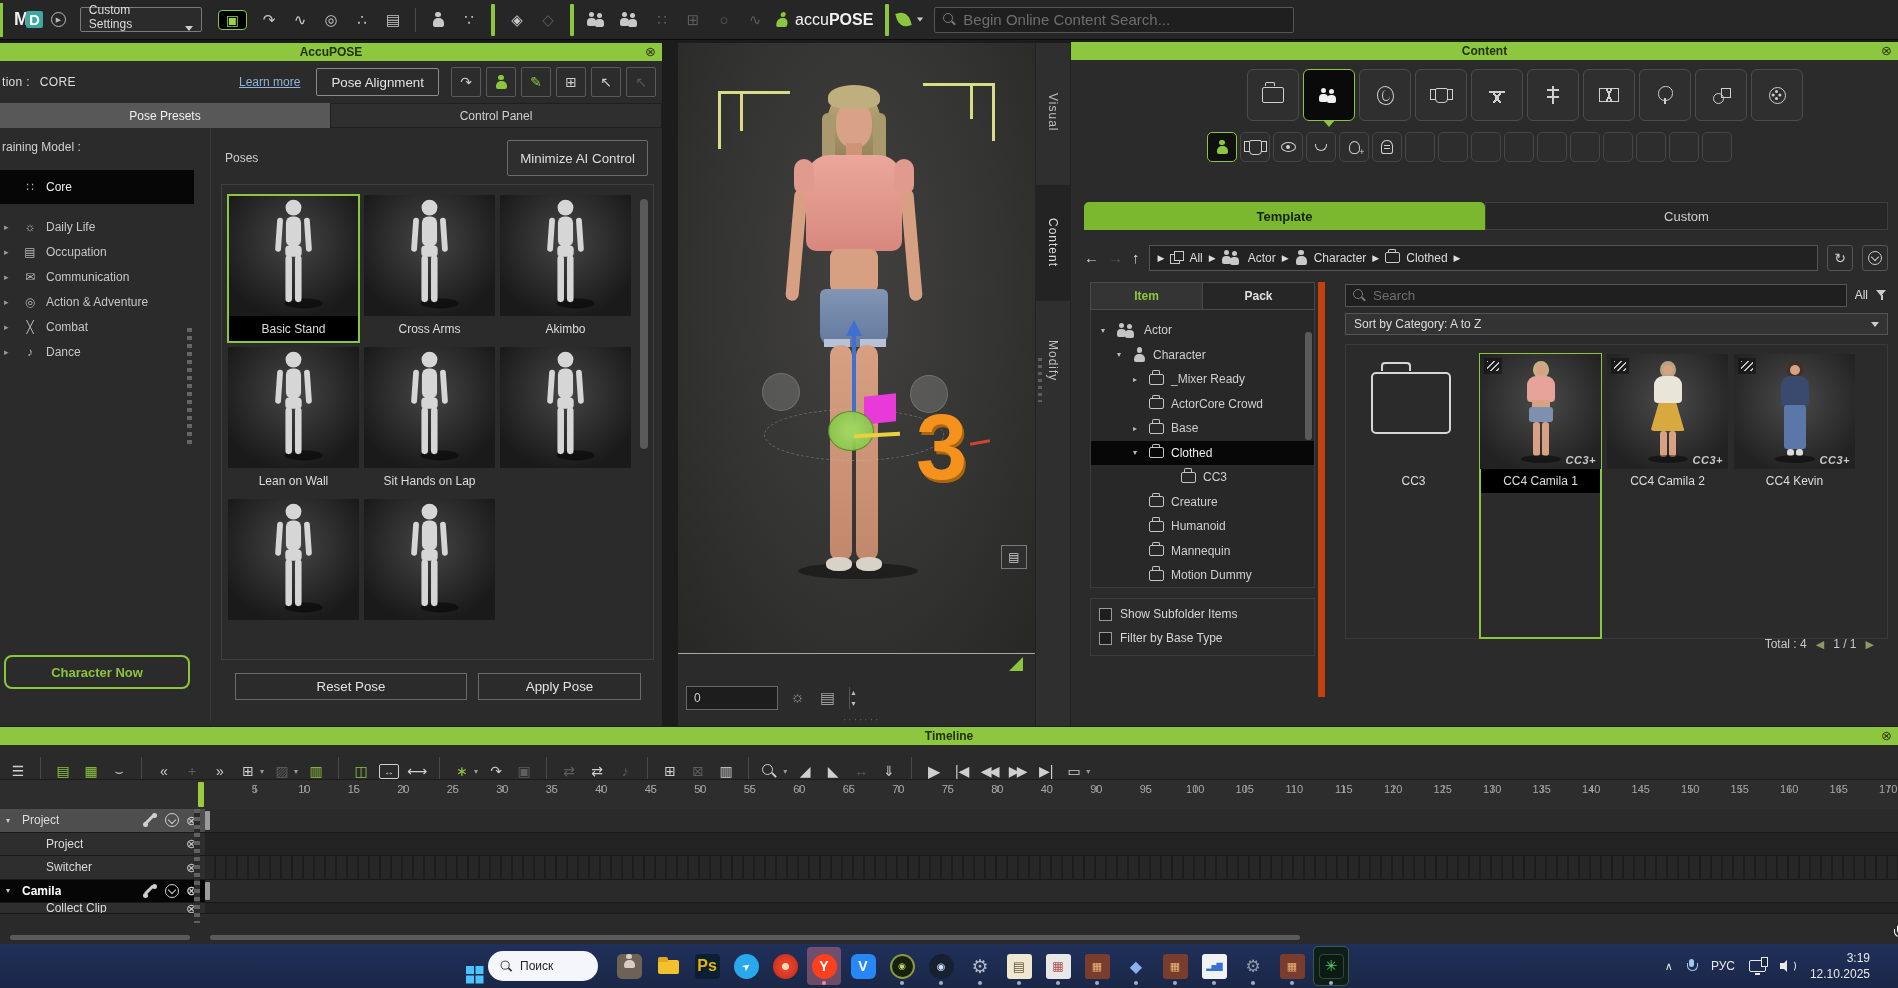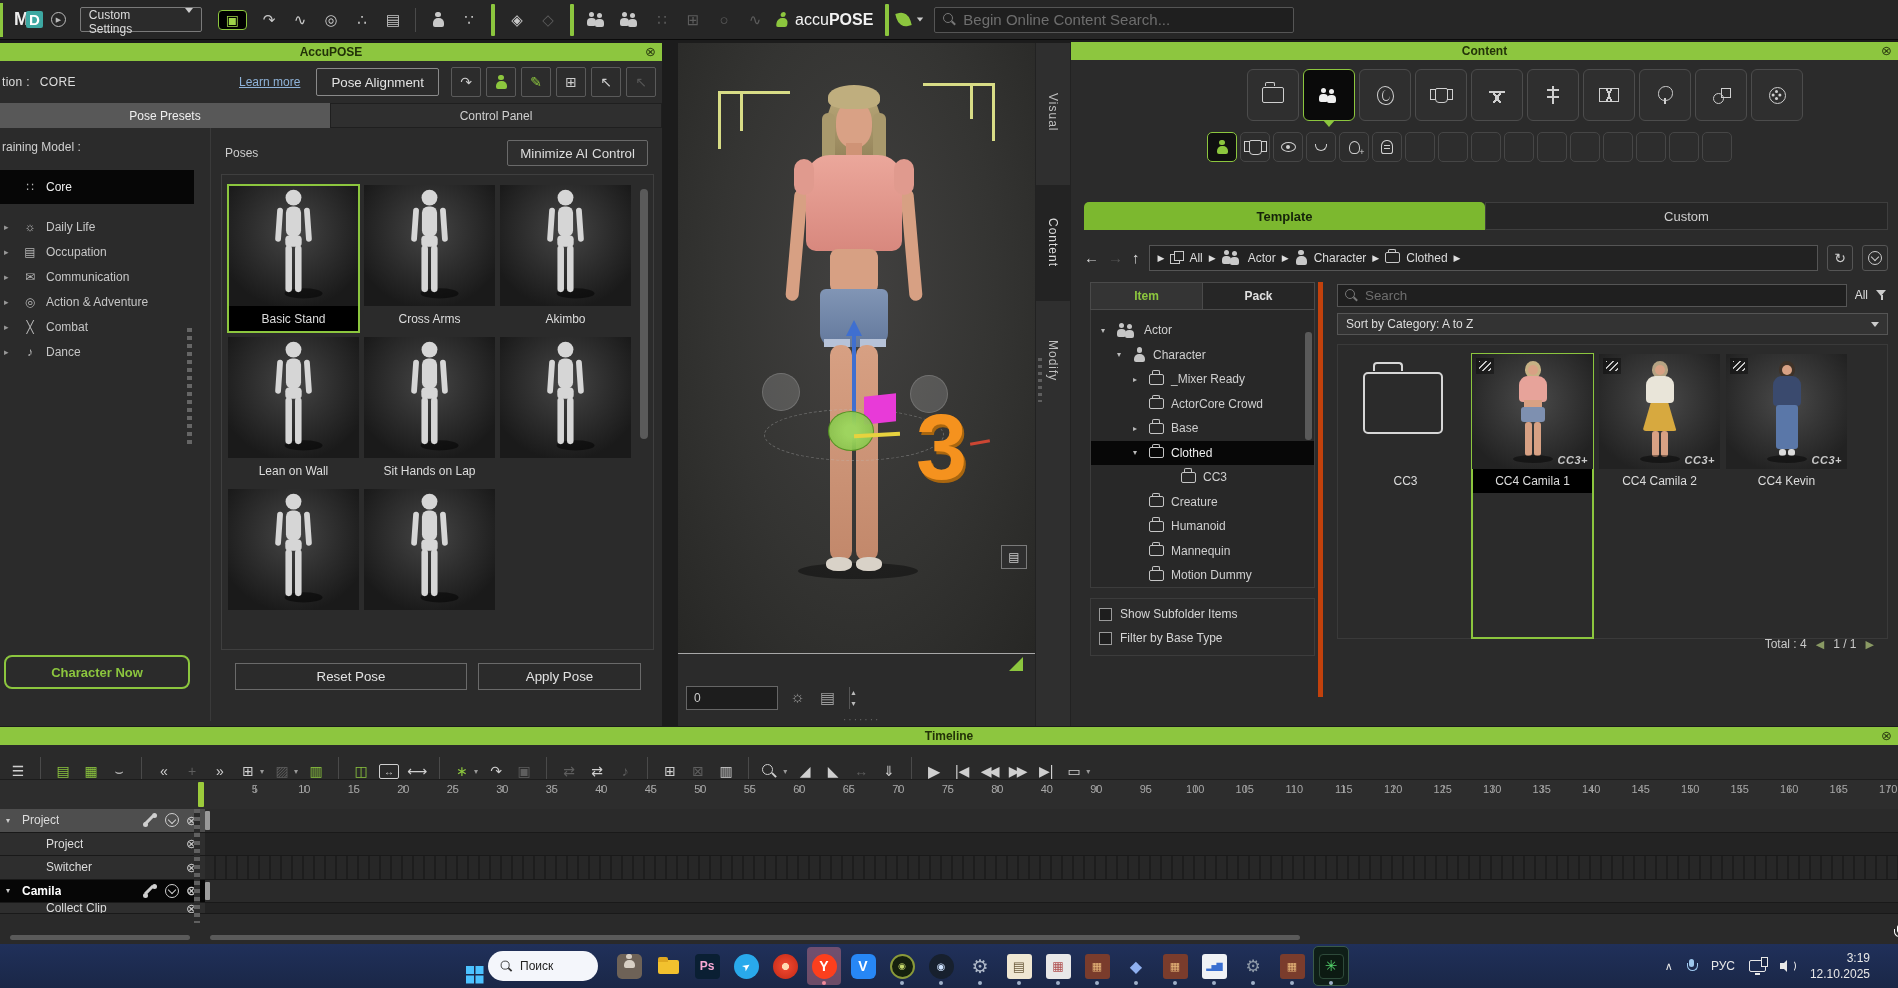--- a/index.html
+++ b/index.html
@@ -26,21 +26,21 @@
   .cb{display:inline-block;width:13px;height:13px;border:1px solid #9a9a9a;background:#1e1e1e;vertical-align:-2px}
   .funnel{position:relative;display:inline-block;width:12px;height:12px}
   .funnel::before{content:"";position:absolute;left:0;top:1px;border-left:5px solid transparent;border-right:5px solid transparent;border-top:6px solid currentColor}
   .funnel::after{content:"";position:absolute;left:4.5px;top:6px;width:2px;height:5px;background:currentColor}
   
   #topbar{left:0;top:0;width:1898px;height:40px;background:#262626;border-bottom:1px solid #0b0b0b;display:flex;align-items:center;padding-left:14px}
   #topbar .gedge{position:absolute;left:0;top:3px;width:3px;height:34px;background:#8cc63e}
   .mdlogo{display:flex;align-items:baseline;font-weight:bold;color:#eee;font-size:18px;margin-right:4px}
   .mdlogo .d{background:#3da8a2;color:#fff;border-radius:2px;padding:0 3px;font-size:15px;margin-left:-3px}
   .playc{width:15px;height:15px;border:1.3px solid #bbb;border-radius:50%;color:#bbb;font-size:7px;display:flex;align-items:center;justify-content:center;margin:0 14px 0 4px}
-  .dropbox{height:25px;border:1px solid #7a7a7a;background:#2b2b2b;border-radius:2px;display:flex;align-items:flex-start;gap:10px;padding:0 8px;color:#ddd}
+  .dropbox{height:25px;border:1px solid #7a7a7a;background:#2b2b2b;border-radius:2px;display:flex;align-items:flex-end;gap:10px;padding:0 8px;color:#ddd}
   .carett{width:0;height:0;border-left:4.5px solid transparent;border-right:4.5px solid transparent;border-top:5.5px solid #ccc;display:inline-block}
   #tb-icons{display:flex;align-items:center;gap:13px;margin-left:16px}
   .tbi{min-width:18px;text-align:center;font-size:15px;color:#c8c8c8;cursor:pointer}
   .tbi.dim{color:#5c5c5c}
   .tbi.dsep{min-width:0;width:1px;height:24px;background:#4a4a4a}
   .tbi.gsep{min-width:0;width:4px;height:32px;background:#8cc63e;border-radius:1px}
   .tbi.tool-active{background:#000;border:1.5px solid #8cc63e;border-radius:4px;color:#9ed448;padding:1px 7px;font-size:14px}
   .brand{display:flex;align-items:center;gap:6px;margin:0 12px;color:#f2f2f2;font-size:16px}
   .brand .runner{color:#8cc63e;transform:skewX(-8deg)}
   .brand b{font-weight:bold}
@@ -73,21 +73,21 @@
   #mlist{position:absolute;left:0;top:0;width:194px;height:100%}
   #mlist .cap{padding:12px 0 10px 2px;color:#cfcfcf}
   .mrow{display:flex;align-items:center;gap:8px;height:25px;padding-left:4px;color:#c6c6c6;cursor:pointer}
   .mrow .marr{width:10px;font-size:9px;color:#999}
   .mrow .mico{width:16px;text-align:center;font-size:12px;color:#b5b5b5}
   .mrow.sel{background:#060606;height:34px;margin:6px 0 10px;color:#eee}
   .mscroll{position:absolute;right:2px;top:200px;width:5px;height:120px;background:repeating-linear-gradient(#666 0 4px,transparent 4px 8px)}
   #subscribe{position:absolute;left:4px;bottom:32px;width:186px;height:34px;border:2px solid #8cc63e;border-radius:8px;color:#8cc63e;font-weight:bold;font-size:13px;display:flex;align-items:center;justify-content:center;cursor:pointer}
   #pside{position:absolute;left:210px;top:0;right:8px;height:100%}
   #phead{display:flex;align-items:center;justify-content:space-between;padding:12px 6px 8px 14px}
-  #minimizeBtn{height:26px;padding:0 12px;border:1px solid #6a6a6a;background:#2e2e2e;border-radius:2px;color:#ddd;cursor:pointer;display:flex;align-items:center}
+  #minimizeBtn{height:36px;padding:0 12px;border:1px solid #6a6a6a;background:#2e2e2e;border-radius:2px;color:#ddd;cursor:pointer;display:flex;align-items:center}
   #pgrid{position:relative;margin-left:10px;border:1px solid #3f3f3f;height:476px;overflow:hidden;padding:10px 0 0 6px}
   .pcard{width:131px;cursor:pointer}
   .pcard .pimg{height:121px;background:radial-gradient(circle at 50% 38%,#454545,#1a1a1a 78%)}
   .pcard .plab{height:26px;display:flex;align-items:center;justify-content:center;color:#ddd}
   .pcard.sel{outline:2.5px solid #8cc63e;outline-offset:-1px}
   .pcard.sel .plab{background:#000}
   .mann{width:100%;height:100%;display:block}
   .mann .b{fill:#d6d6d6}
   .mann .s{fill:rgba(0,0,0,.5)}
   #pscroll{position:absolute;right:5px;top:14px;width:8px;height:250px;background:#5a5a5a;border-radius:4px}
@@ -177,21 +177,21 @@
   #ipTabs .t.off{background:#262626;color:#e0e0e0;border-left:1px solid #4a4a4a}
   #tree{position:relative;border:1px solid #3c3c3c;border-top:0;height:278px;background:#282828;padding-top:8px;overflow:hidden}
   .trow{display:flex;align-items:center;gap:7px;height:24.5px;color:#cfcfcf;cursor:pointer;padding-left:10px}
   .trow .arr{width:9px;font-size:8px;color:#bbb}
   .trow .tico{display:inline-flex;color:#c5c5c5}
   .trow.lvl1{padding-left:26px}.trow.lvl2{padding-left:42px}.trow.lvl3{padding-left:74px}
   .trow.sel{background:#070707;color:#eee}
   #tree .sb{position:absolute;right:2px;top:22px;width:7px;height:108px;background:#5a5a5a;border-radius:3px}
   #checks{margin-top:10px;border:1px solid #3c3c3c;height:58px;padding:8px 0 0 8px;display:flex;flex-direction:column;gap:10px}
   .chk{display:flex;align-items:center;gap:8px;color:#d5d5d5;cursor:pointer}
-  #items{position:absolute;left:247px;top:240px;right:10px;bottom:29px;border-left:5px solid #c2410c;padding-left:14px}
+  #items{position:absolute;left:247px;top:240px;right:10px;bottom:29px;border-left:7px solid #c2410c;padding-left:20px}
   #srow{display:flex;align-items:center;gap:8px;height:24px;margin-top:1px}
   #csearch{flex:1;height:23px;border:1px solid #555;background:#1f1f1f;display:flex;align-items:center;gap:7px;padding:0 7px;color:#777}
   #csearch input{flex:1;background:transparent;border:0;outline:0;color:#bbb}
   #csearch input::placeholder{color:#6e6e6e}
   #allLab{color:#ddd}
   #sort{height:22px;margin-top:6px;border:1px solid #555;background:#333;display:flex;align-items:center;padding:0 8px;color:#ddd;cursor:pointer}
   #sort .carett{margin-left:auto}
   #gridbox{position:relative;margin-top:9px;border:1px solid #3a3a3a;height:295px;padding:9px 0 0 7px;display:flex;gap:6px}
   .card{width:121px;cursor:pointer}
   .thumb{position:relative;height:115px;background:radial-gradient(circle at 50% 40%,#4a4a4a,#222 80%)}
@@ -272,21 +272,21 @@
   #tsearch .imag{color:#333;transform:scale(.9)}
   #tapps{display:flex;align-items:center;gap:5px;margin-left:14px}
   .tapp{position:relative;width:34px;height:38px;display:flex;align-items:center;justify-content:center;border-radius:4px;cursor:pointer}
   .tapp.hl{background:rgba(210,120,140,.45)}
   .tapp.act{background:#0f1f18;outline:1.5px solid #3a5a48}
   .ticon{width:25px;height:25px;border-radius:5px;display:flex;align-items:center;justify-content:center;font-size:13px;font-weight:bold;color:#fff}
   .a-photo{background:#6e6257;color:#d8cfc4}
   .a-folder{background:transparent;position:relative}
   .a-folder::before{content:"";position:absolute;left:2px;top:6px;width:21px;height:14px;background:#f2c12e;border-radius:2px}
   .a-folder::after{content:"";position:absolute;left:2px;top:3px;width:10px;height:5px;background:#e0a81f;border-radius:2px 2px 0 0}
-  .a-ps{background:#0a1f33;color:#f9a8d4;border-radius:4px;font-size:12px}
+  .a-ps{background:#0a1f33;color:#eab308;border-radius:4px;font-size:16px}
   .a-tg{background:#29a9eb;border-radius:50%;font-size:10px}
   .a-tg span{transform:rotate(-35deg);display:inline-block}
   .a-red{background:radial-gradient(circle at 50% 50%,#ffd9b0 18%,#e8432c 22%,#c22814);border-radius:50%;color:#fff}
   .a-ya{background:#fc3f1d;border-radius:50%;color:#fff;font-size:14px}
   .a-v{background:#2787f5;border-radius:6px;color:#fff;font-size:14px}
   .a-lens{background:#15200e;border:2px solid #8a9a3a;border-radius:50%;color:#c5d86a;font-size:9px}
   .a-steam{background:#17202e;border-radius:50%;color:#cfe3ff;font-size:10px}
   .a-gear{background:transparent;color:#aeb8c8;font-size:19px}
   .a-notes{background:#efe7d2;color:#6a5a3a;font-size:13px;border-radius:3px}
   .a-pic{background:#e8e8e8;color:#b05050;font-size:12px;border-radius:3px}

